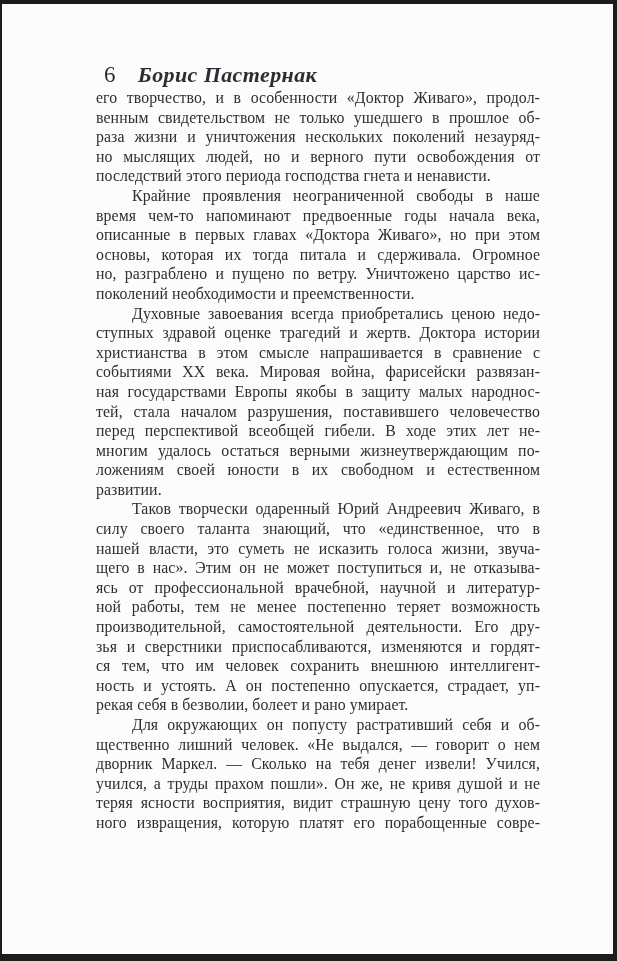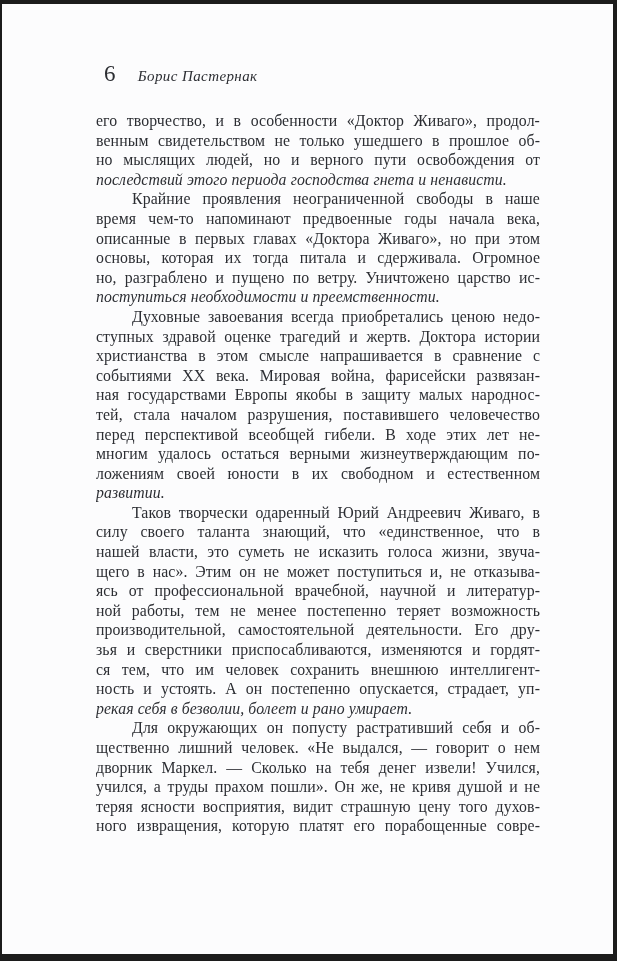--- a/index.html
+++ b/index.html
@@ -28,63 +28,64 @@
   .header{
     position:absolute;left:104px;top:62px;
     display:flex;align-items:baseline;gap:22px;
     white-space:nowrap;
   }
   .pagenum{
     font-size:23px;line-height:24px;font-weight:400;
     letter-spacing:0.3px;
   }
   .runhead{
-    font-size:15px;font-style:italic;letter-spacing:0.4px;
+    font-size:22px;font-style:italic;letter-spacing:0.4px;font-weight:bold;
   }
 
   
   .body-text{
-    position:absolute;left:96px;top:111px;width:444px;
+    position:absolute;left:96px;top:88px;width:444px;
     font-size:15.8px;
   }
   .line{
     height:19.6px;line-height:19.6px;
     text-align:justify;text-align-last:justify;
     letter-spacing:0.1px;
     overflow:hidden;white-space:nowrap;
   }
   .line.justified{white-space:normal;}
-  .line.flush-left{text-align:left;text-align-last:left;white-space:nowrap;font-style:italic;}
+  .line.flush-left{text-align:left;text-align-last:left;white-space:nowrap;}
   .line.indent{padding-left:36px;}
 </style>
 </head>
 <body>
 
 <div class="scan">
   <div class="bar bar-top"></div>
   <div class="bar bar-bottom"></div>
   <div class="bar bar-left"></div>
   <div class="bar bar-right"></div>
 
   <div class="header">
     <span class="pagenum">6</span>
     <span class="runhead">Борис Пастернак</span>
   </div>
 
   <div class="body-text">
       <div class="line justified">его творчество, и в особенности «Доктор Живаго», продол-</div>
       <div class="line justified">венным свидетельством не только ушедшего в прошлое об-</div>
+      <div class="line justified">раза жизни и уничтожения нескольких поколений незауряд-</div>
       <div class="line justified">но мыслящих людей, но и верного пути освобождения от</div>
       <div class="line flush-left">последствий этого периода господства гнета и ненависти.</div>
       <div class="line justified indent">Крайние проявления неограниченной свободы в наше</div>
       <div class="line justified">время чем-то напоминают предвоенные годы начала века,</div>
       <div class="line justified">описанные в первых главах «Доктора Живаго», но при этом</div>
       <div class="line justified">основы, которая их тогда питала и сдерживала. Огромное</div>
       <div class="line justified">но, разграблено и пущено по ветру. Уничтожено царство ис-</div>
-      <div class="line flush-left">поступиться необходимости и преемственности.</div>
+      <div class="line flush-left">поколений необходимости и преемственности.</div>
       <div class="line justified indent">Духовные завоевания всегда приобретались ценою недо-</div>
       <div class="line justified">ступных здравой оценке трагедий и жертв. Доктора истории</div>
       <div class="line justified">христианства в этом смысле напрашивается в сравнение с</div>
       <div class="line justified">событиями XX века. Мировая война, фарисейски развязан-</div>
       <div class="line justified">ная государствами Европы якобы в защиту малых народнос-</div>
       <div class="line justified">тей, стала началом разрушения, поставившего человечество</div>
       <div class="line justified">перед перспективой всеобщей гибели. В ходе этих лет не-</div>
       <div class="line justified">многим удалось остаться верными жизнеутверждающим по-</div>
       <div class="line justified">ложениям своей юности в их свободном и естественном</div>
       <div class="line flush-left">развитии.</div>

